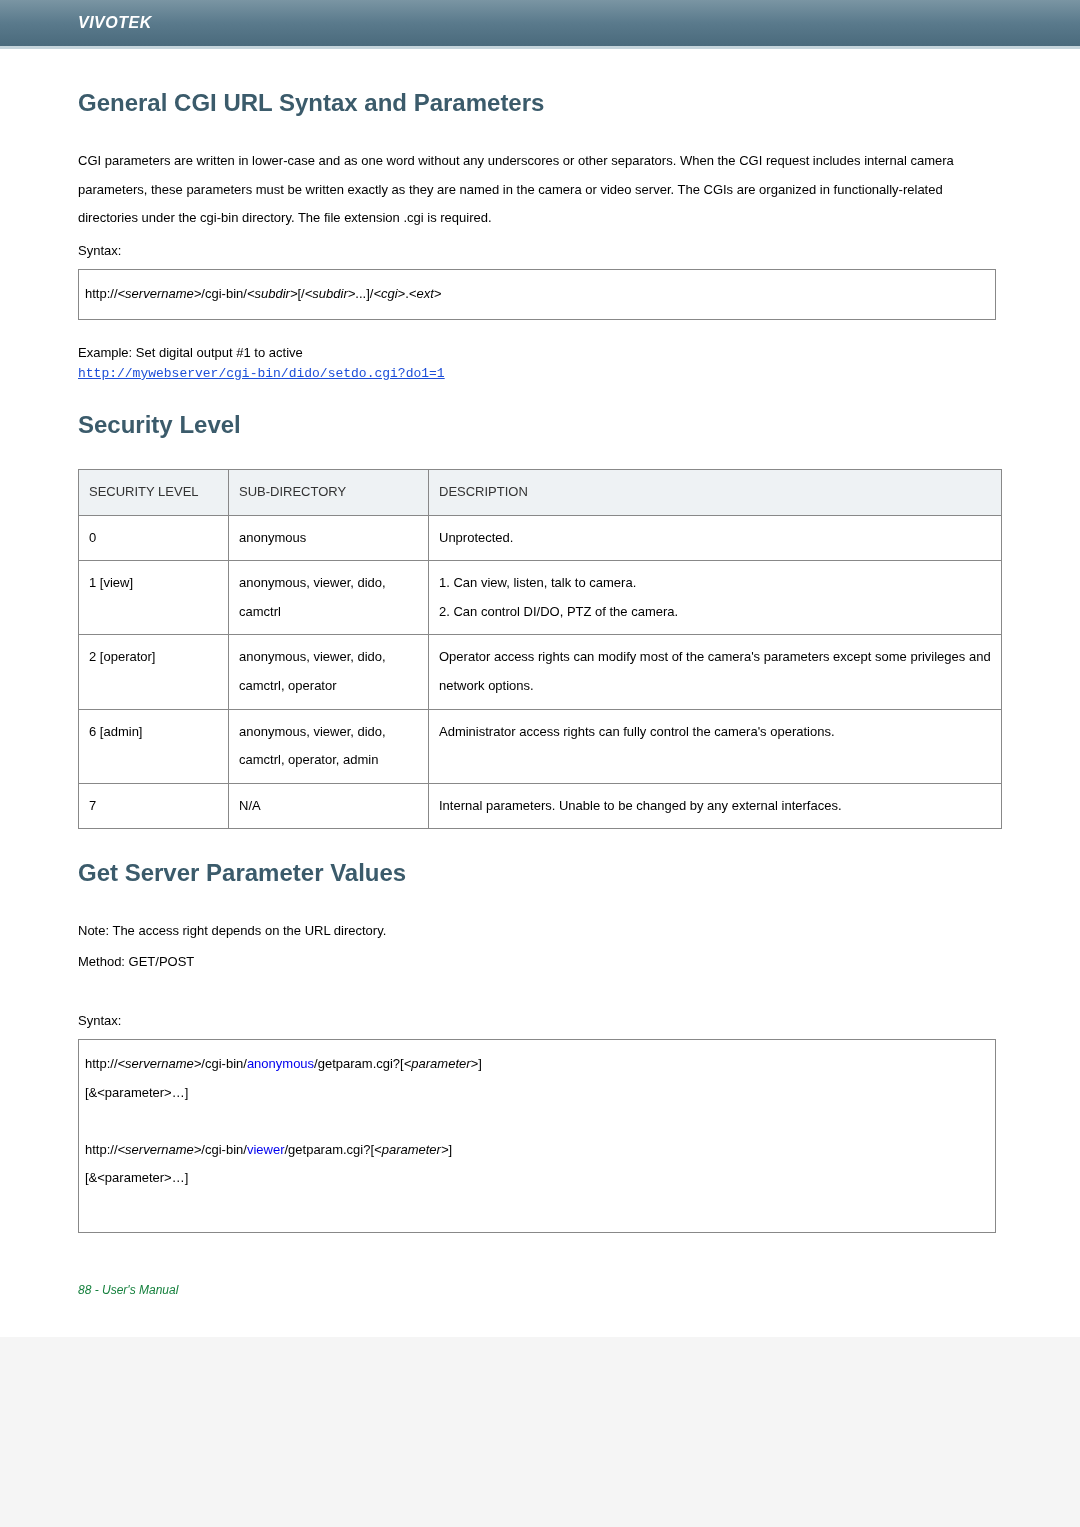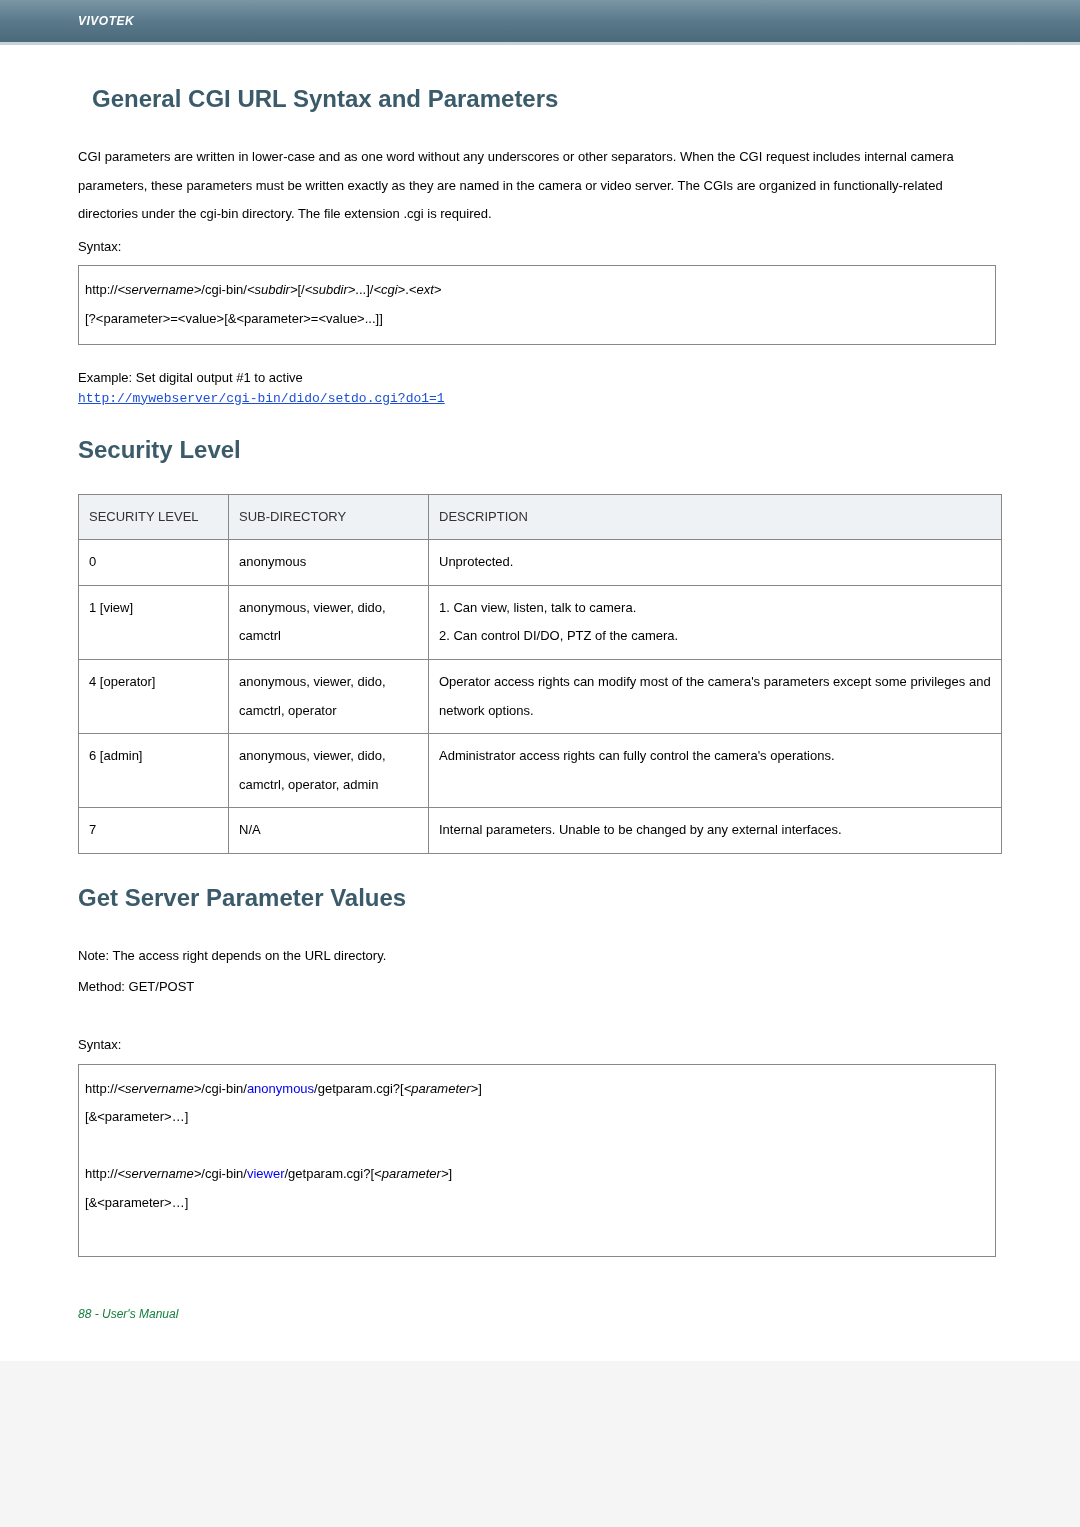--- a/index.html
+++ b/index.html
@@ -12,40 +12,40 @@
   .page {
     background: #fff;
     padding: 0 0 40px 0;
   }
   .header {
     background: #5a7a8c;
     background: linear-gradient(180deg, #7a95a3 0%, #5a7a8c 50%, #4a6a7c 100%);
     color: #fff;
     font-style: italic;
     font-weight: bold;
-    font-size: 12px;
+    font-size: 16px;
     padding: 14px 0 14px 78px;
     letter-spacing: 0.5px;
   }
   .hr-line {
     height: 3px;
     background: #c5d4db;
     margin: 0;
   }
   .content {
     padding: 40px 78px 0 78px;
   }
   h2 {
     color: #3b5b6b;
     font-size: 24px;
     font-weight: bold;
     font-family: Verdana, Arial, sans-serif;
     margin: 30px 0 30px 0;
   }
-  h2.first { margin-top: 0; margin-left: 14px; }
+  h2.first { margin-top: 0; }
   p.body {
     font-size: 13px;
     line-height: 2.2;
     color: #000;
     margin-bottom: 4px;
   }
   .syntax-label {
     font-size: 13px;
     line-height: 2.2;
     color: #000;
@@ -117,21 +117,20 @@
 
   <div class="content">
 
     <h2 class="first">General CGI URL Syntax and Parameters</h2>
     <p class="body">CGI parameters are written in lower-case and as one word without any underscores or other separators. When the CGI request includes internal camera parameters, these parameters must be written exactly as they are named in the camera or video server. The CGIs are organized in functionally-related directories under the cgi-bin directory. The file extension .cgi is required.</p>
     <div class="syntax-label">Syntax:</div>
     <div class="code-box">
       <span class="line">
         <span>http://</span><span class="italic">&lt;servername&gt;</span><span>/cgi-bin/</span><span class="italic">&lt;subdir&gt;</span><span>[/</span><span class="italic">&lt;subdir&gt;</span><span>...]/</span><span class="italic">&lt;cgi&gt;</span><span>.</span><span class="italic">&lt;ext&gt;</span>
       </span>
-      <span class="line">[?&lt;parameter&gt;=&lt;value&gt;[&amp;&lt;parameter&gt;=&lt;value&gt;...]]</span>
     </div>
     <div class="example-label">Example: Set digital output #1 to active</div>
     <a class="link-text">http://mywebserver/cgi-bin/dido/setdo.cgi?do1=1</a>
 
     <h2>Security Level</h2>
     <table class="sec-table">
       <thead>
         <tr>
           <th class="col1">SECURITY LEVEL</th>
           <th class="col2">SUB-DIRECTORY</th>
@@ -144,21 +143,21 @@
           <td>anonymous</td>
           <td>Unprotected.</td>
         </tr>
         <tr>
           <td>1 [view]</td>
           <td>anonymous, viewer, dido, camctrl</td>
           <td style="white-space: pre-line; margin-top: 20px;">1. Can view, listen, talk to camera.
 2. Can control DI/DO, PTZ of the camera.</td>
         </tr>
         <tr>
-          <td>4 [operator]</td>
+          <td>2 [operator]</td>
           <td>anonymous, viewer, dido, camctrl, operator</td>
           <td>Operator access rights can modify most of the camera's parameters except some privileges and network options.</td>
         </tr>
         <tr>
           <td>6 [admin]</td>
           <td>anonymous, viewer, dido, camctrl, operator, admin</td>
           <td>Administrator access rights can fully control the camera's operations.</td>
         </tr>
         <tr>
           <td>7</td>

